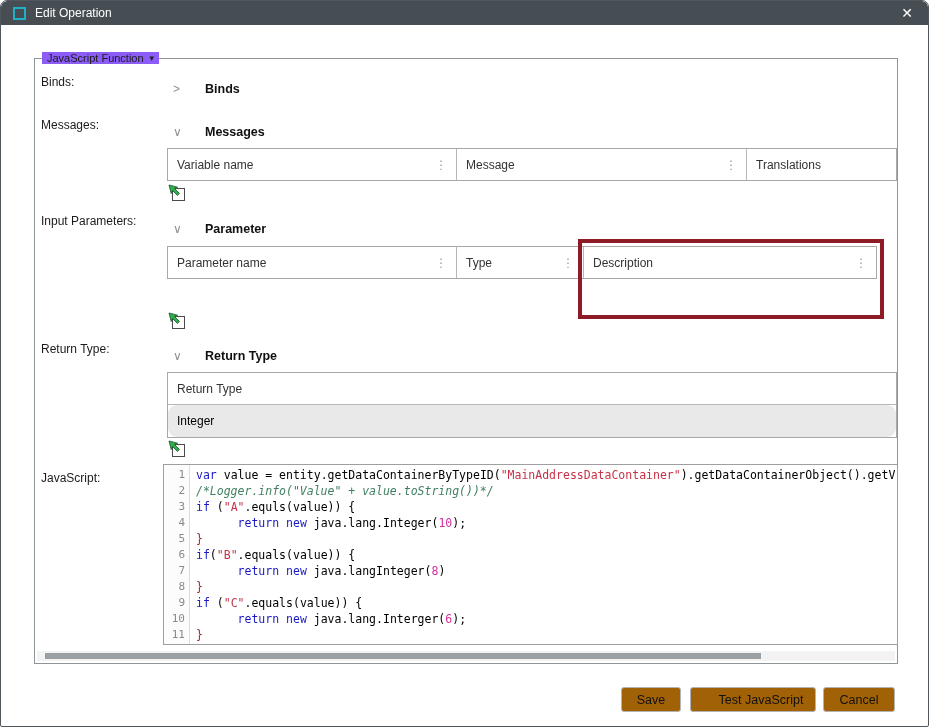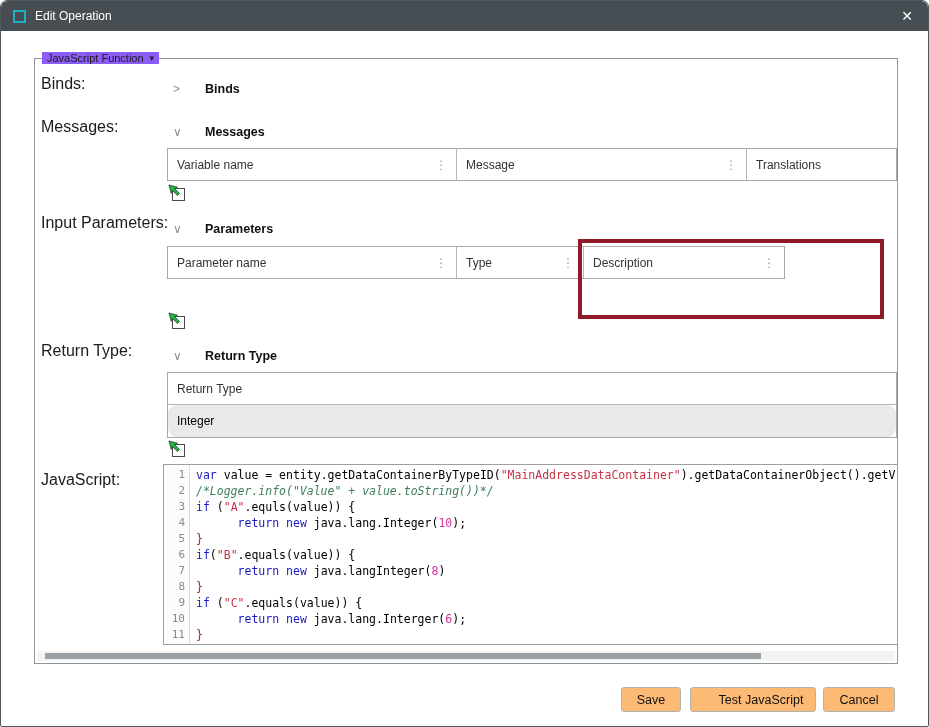--- a/index.html
+++ b/index.html
@@ -3,35 +3,35 @@
 <meta charset="utf-8">
 <style>
   * { margin:0; padding:0; box-sizing:border-box; }
   html,body { width:929px; height:727px; overflow:hidden; background:#fff;
               font-family:"Liberation Sans", sans-serif; }
 
   .window { position:relative; width:929px; height:727px; background:#fff;
             border:1px solid #50585d; border-radius:7px 7px 2px 2px; overflow:hidden; }
 
   
-  .titlebar { position:absolute; left:0; top:0; right:0; height:30px; background:#464e53;
+  .titlebar { position:absolute; left:0; top:0; right:0; height:24px; background:#464e53;
               display:flex; align-items:center; padding:0 10px; border-radius:6px 6px 0 0; }
   .title-icon { width:13px; height:13px; border:2px solid #1fb0c3; margin:0 9px 0 2px; flex:0 0 auto; }
   .title-text { color:#ffffff; font-size:12px; }
   .close-btn { margin-left:auto; color:#ffffff; font-size:14px; width:22px; height:22px;
                line-height:22px; text-align:center; cursor:pointer; }
 
   
   .groupbox { position:absolute; left:33px; top:57px; width:864px; height:606px;
               border:1px solid #8f9699; background:#fff; }
   .groupbox-label { position:absolute; left:41px; top:51px; background:#8b5cf6; padding:0 5px;
                     font-size:11px; color:#1c1c1c; z-index:3; display:flex; align-items:center; gap:6px; }
   .groupbox-label .arrow { font-size:9px; color:#222; cursor:pointer; }
 
-  .field-label { position:absolute; left:40px; font-size:16px; color:#1b1b1b; z-index:2; }
+  .field-label { position:absolute; left:40px; font-size:12px; color:#1b1b1b; z-index:2; }
 
   .expander { position:absolute; left:172px; display:flex; align-items:center; cursor:pointer; z-index:2; }
   .expander .chev { color:#8a9094; font-size:12px; width:16px; display:inline-block; }
   .expander .hdr { font-size:12.5px; font-weight:bold; color:#101010; margin-left:16px; }
 
   
   .grid { position:absolute; border:1px solid #a8a8a8; background:#fff; z-index:1; }
   .grid-row { display:flex; }
   .grid .th { display:flex; align-items:center; padding:0 9px; font-size:12px; color:#333;
               height:31px; border-right:1px solid #b7b7b7; background:#fff; cursor:pointer; }
@@ -59,21 +59,21 @@
   .tok-c { color:#3f7f5f; font-style:italic; }
   .tok-s { color:#c83246; }
   .tok-n { color:#d3309e; }
   .tok-b { color:#a02830; }
 
   
   .hscroll { position:absolute; left:36px; top:650px; width:858px; height:10px; background:#f3f3f3; z-index:2; }
   .hthumb { position:absolute; left:8px; top:2px; width:716px; height:6px; background:#9aa0a4; cursor:pointer; }
 
   
-  .btn { position:absolute; top:686px; height:25px; background:#fdba74; border:1px solid #b3b3b3;
+  .btn { position:absolute; top:686px; height:25px; background:#a16207; border:1px solid #b3b3b3;
          border-radius:3px; font-family:"Liberation Sans", sans-serif; font-size:12.5px;
          color:#111; cursor:pointer; }
   .btn-save   { left:620px; width:60px; }
   .btn-test   { left:689px; width:126px;padding-left:16px; }
   .btn-cancel { left:822px; width:72px; }
 </style>
 </head>
 <body>
 
 <div class="window">
@@ -122,24 +122,24 @@
     </div>
   </div>
 
   <svg class="add-row-btn" style="left:167px; top:183px;" viewBox="0 0 18 18">
     <rect x="4.5" y="4.5" width="12" height="12" fill="#ffffff" stroke="#4a4a4a"></rect>
     <path d="M1 1 L9.5 3.2 L6.6 4.6 L11.5 9.5 L9.5 11.5 L4.6 6.6 L3.2 9.5 Z" fill="#2fae4f" stroke="#14531f" stroke-width="0.8"></path>
   </svg>
 
   <div class="expander" style="top:221px;">
     <span class="chev">∨</span>
-    <span class="hdr">Parameters</span>
-  </div>
-
-  <div class="grid" style="left:166px; top:245px; width:618px;">
+    <span class="hdr">Parameter</span>
+  </div>
+
+  <div class="grid" style="left:166px; top:245px; width:710px;">
     <div class="grid-row">
       <div class="th" style="width:289px;">
         <span>Parameter name</span>
         <span class="menu-dots">⋮</span>
       </div>
       <div class="th" style="width:127px;">
         <span>Type</span>
         <span class="menu-dots">⋮</span>
       </div>
       <div class="th" style="flex:1;">

